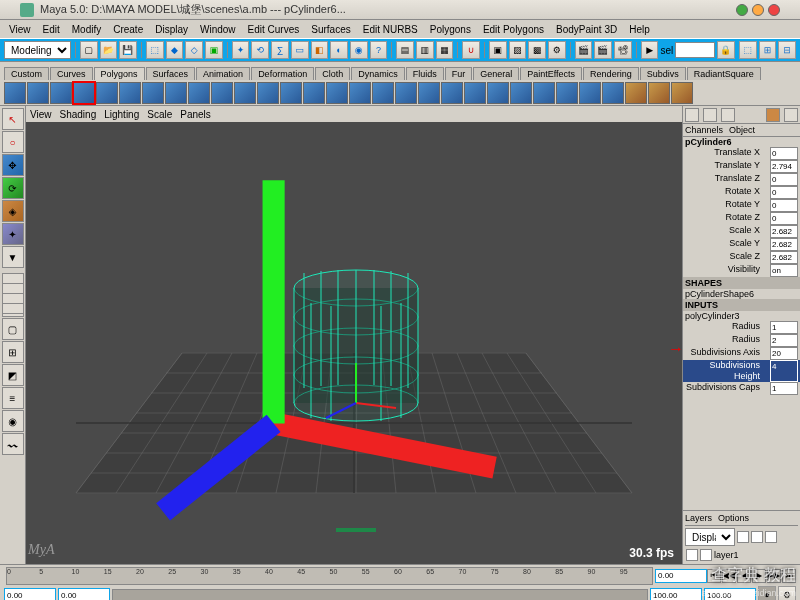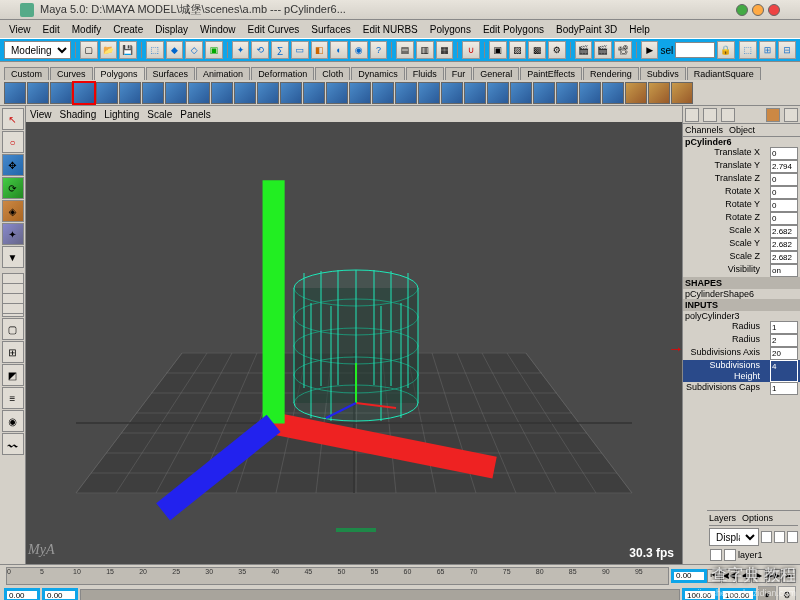--- a/index.html
+++ b/index.html
@@ -44,27 +44,27 @@
 .rp-tabicon { width: 14px; height: 14px; border: 1px solid #888; background: #e0dcd4; }
 .rp-section { padding: 1px 2px; }
 .rp-header { background: #b8b4ac; font-weight: bold; padding: 1px 2px; font-size: 9px; }
 .rp-sub { font-size: 9px; padding: 0 2px; }
 .attr-row { display: flex; justify-content: space-between; padding: 0 2px; font-size: 9px; line-height: 11px; }
 .attr-row span:first-child { text-align: right; flex: 1; padding-right: 10px; }
 .attr-row span:last-child { width: 28px; background: #fff; border: 1px solid #888; padding: 0 1px; font-size: 8px; }
 .attr-row.hl { background: #2a4a8a; color: #fff; }
 .attr-row.hl span:last-child { background: #2a4a8a; color: #fff; border-color: #fff; }
 .redarrow { position: absolute; right: 116px; top: 338px; color: #e00; font-size: 16px; font-weight: bold; }
-.layers { border-top: 1px solid #888; padding: 2px; margin-left: 24px; }
+.layers { border-top: 1px solid #888; padding: 2px; }
 .layerrow { display: flex; align-items: center; gap: 2px; padding: 1px; }
 .layerbox { width: 12px; height: 12px; border: 1px solid #888; background: #fff; }
 .timeslider { height: 22px; background: #d4d0c8; border-top: 1px solid #888; display: flex; align-items: center; padding: 0 4px; font-size: 8px; position: relative; }
 .ruler { flex: 1; height: 18px; background: #c0bcb4; border: 1px solid #888; position: relative; margin: 0 2px; }
 .ruler .tick { position: absolute; top: 0; font-size: 7px; color: #333; }
-.timefield { width: 36px; height: 14px; border: 3px solid #0ea5e9; background: #fff; font-size: 8px; padding: 0 2px; }
+.timefield { width: 52px; height: 14px; border: 1px solid #0ea5e9; background: #fff; font-size: 8px; padding: 0 2px; }
 .playbtns { display: flex; gap: 1px; }
 .playbtns div { width: 14px; height: 14px; border: 1px solid #888; background: #e0dcd4; font-size: 8px; display: flex; align-items: center; justify-content: center; }
 .rangeslider { height: 18px; background: #d4d0c8; display: flex; align-items: center; padding: 0 4px; gap: 2px; }
 .rangebar { flex: 1; height: 12px; background: #a8a49c; border: 1px solid #888; }
 .watermark { position: absolute; bottom: 14px; right: 4px; color: rgba(255,255,255,0.75); font-size: 16px; font-weight: normal; pointer-events: none; text-shadow: 0 0 4px #000; }
 .watermark2 { position: absolute; bottom: 2px; right: 4px; color: rgba(255,255,255,0.6); font-size: 9px; pointer-events: none; }
 </style>
 </head>
 <body>
 

